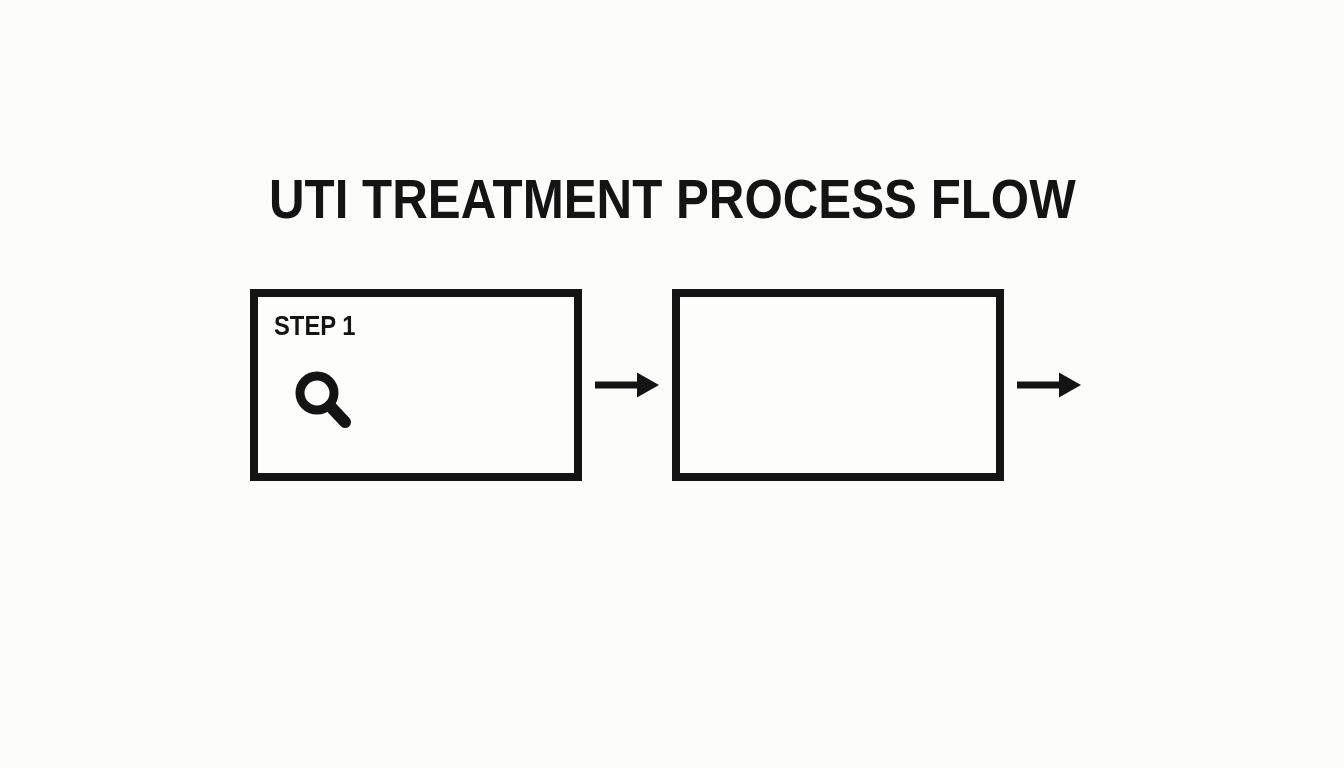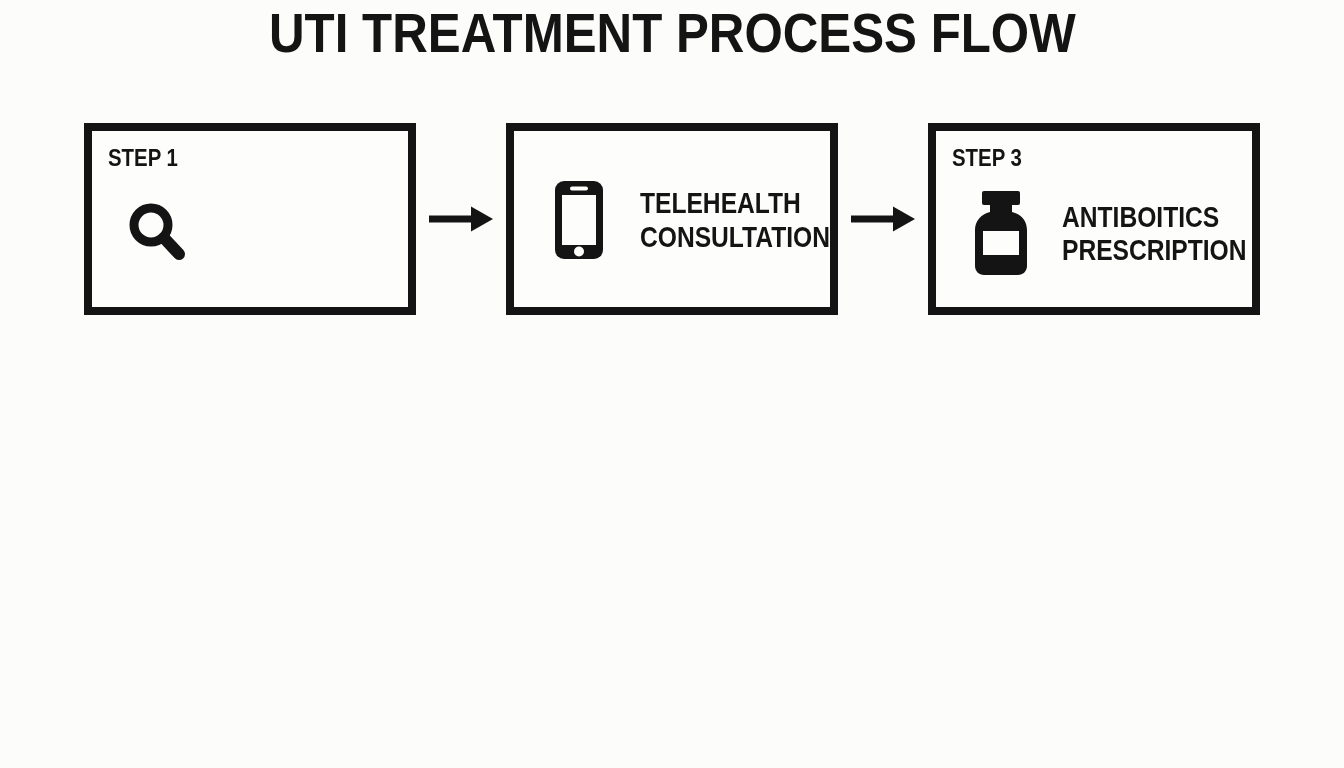--- a/index.html
+++ b/index.html
@@ -15,20 +15,21 @@
     overflow: hidden;
   }
   .cond {
     display: inline-block;
     transform: scaleX(0.85);
     transform-origin: left center;
     white-space: nowrap;
   }
   h1.title {
     margin: 0;
+    padding-top: 166px;
     text-align: center;
     font-size: 56px;
     font-weight: 800;
     letter-spacing: 0px;
     color: #141414;
   }
   h1.title .cond {
     transform: scaleX(0.88);
     transform-origin: center center;
   }
@@ -42,21 +43,21 @@
   .step-box {
     box-sizing: border-box;
     width: 332px;
     border: 8px solid #141414;
     background: #fdfdfc;
     display: flex;
     flex-direction: column;
     padding: 14px 16px 12px 16px;
   }
   .step-label {
-    font-size: 24px;
+    font-size: 28px;
     font-weight: 800;
     line-height: 1.1;
     color: #141414;
   }
   .step-content {
     flex: 1;
     display: flex;
     align-items: center;
     padding-left: 16px;
   }
@@ -107,47 +108,23 @@
   </div>
 
   <div class="connector">
     <svg width="64" height="28" viewBox="0 0 64 28" aria-hidden="true">
       <rect x="0" y="10.5" width="46" height="7" fill="#141414"></rect>
       <polygon points="42,1.5 64,14 42,26.5" fill="#141414"></polygon>
     </svg>
   </div>
 
   <div class="step-box">
-    <div class="step-content">
-      <div class="step-icon">
-        <svg width="52" height="80" viewBox="0 0 52 80" aria-hidden="true">
-          <rect x="2" y="1" width="48" height="78" rx="9" fill="#141414"></rect>
-          <rect x="9" y="15" width="34" height="50" fill="#fdfdfc"></rect>
-          <rect x="17" y="6.5" width="18" height="4" rx="2" fill="#fdfdfc"></rect>
-          <circle cx="26" cy="71.5" r="5" fill="#fdfdfc"></circle>
-        </svg>
-      </div>
-      <div class="step-text"><span class="cond">TELEHEALTH CONSULTATION</span></div>
-    </div>
   </div>
 
   <div class="connector">
     <svg width="64" height="28" viewBox="0 0 64 28" aria-hidden="true">
       <rect x="0" y="10.5" width="46" height="7" fill="#141414"></rect>
       <polygon points="42,1.5 64,14 42,26.5" fill="#141414"></polygon>
     </svg>
   </div>
 
-  <div class="step-box">
-    <div class="step-label"><span class="cond">STEP 3</span></div>
-    <div class="step-content">
-      <div class="step-icon">
-        <svg width="58" height="84" viewBox="0 0 58 84" aria-hidden="true">
-          <rect x="10" y="0" width="38" height="14" rx="2" fill="#141414"></rect>
-          <path d="M18 14 h22 v7 c9 2 15 9 15 18 v36 c0 5 -4 9 -9 9 H12 c-5 0 -9 -4 -9 -9 V39 c0 -9 6 -16 15 -18 z" fill="#141414"></path>
-          <rect x="11" y="40" width="36" height="24" fill="#fdfdfc"></rect>
-        </svg>
-      </div>
-      <div class="step-text"><span class="cond">ANTIBOITICS PRESCRIPTION</span></div>
-    </div>
-  </div>
 
 </div>
 
 </body></html>

